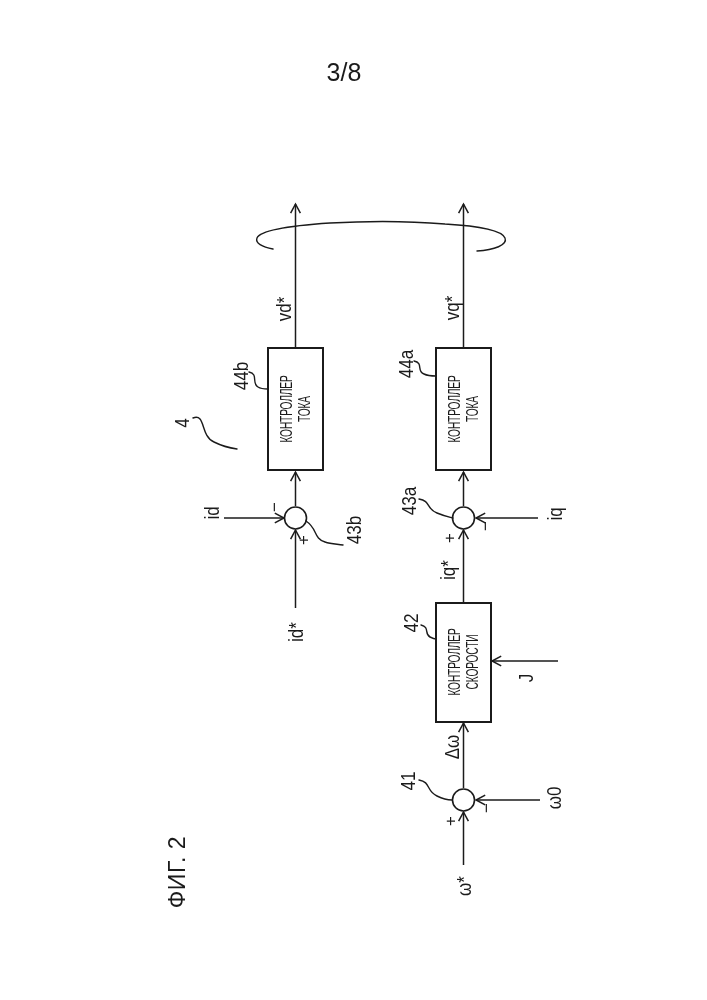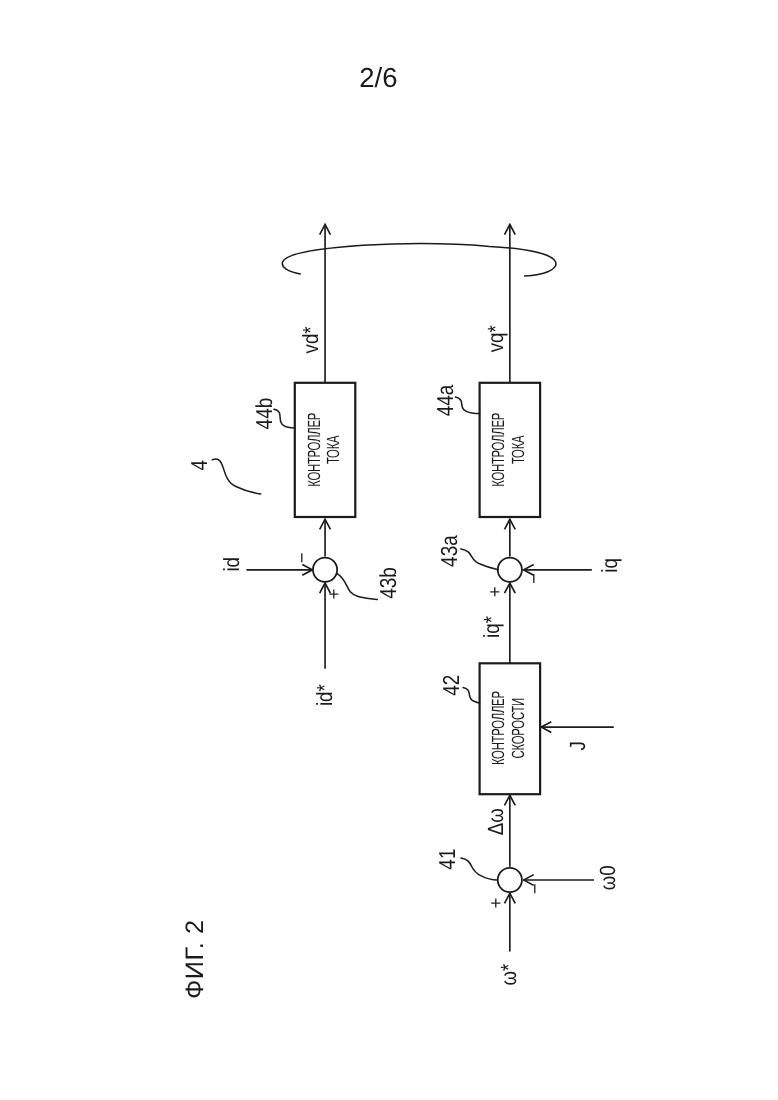--- a/index.html
+++ b/index.html
@@ -70,21 +70,21 @@
       <path d="M249 372 C 259 374 251 383 258 387 C 261 389 265 389 268 389"></path>
       <path d="M414 361 C 424 363 416 371 424 374 C 428 376 432 376 436 376"></path>
       <path d="M306 521 C 318 529 313 538 325 542 C 331 544 337 544 343 545"></path>
       <path d="M419 499 C 431 501 426 509 437 513 C 444 516 449 517 453 518"></path>
       <path d="M421 625 C 430 627 424 634 430 637 C 432 638 434 639 436 639"></path>
       <path d="M419 780 C 431 782 426 791 437 796 C 443 799 448 800 452 800"></path>
       <path d="M273 249 C 262 247 255 243 257 238 C 260 231 285 226 330 223 C 365 221 410 221 445 224 C 480 226 502 231 505 238 C 508 245 494 250 477 251"></path>
     </g>
   </svg>
 
-  <div class="lbl page-num" style="left:344px; top:72px;">2/6</div>
+  <div class="lbl page-num" style="left:344px; top:72px;">3/8</div>
   <div class="lbl fig" style="left:177px; top:872px;">ФИГ. 2</div>
 
   <div class="lbl ref" style="left:182px; top:423px;">4</div>
   <div class="lbl ref" style="left:241px; top:376px;">44b</div>
   <div class="lbl ref" style="left:406px; top:364px;">44a</div>
   <div class="lbl ref" style="left:354px; top:530px;">43b</div>
   <div class="lbl ref" style="left:409px; top:501px;">43a</div>
   <div class="lbl ref" style="left:411px; top:623px;">42</div>
   <div class="lbl ref" style="left:408px; top:781px;">41</div>
 

